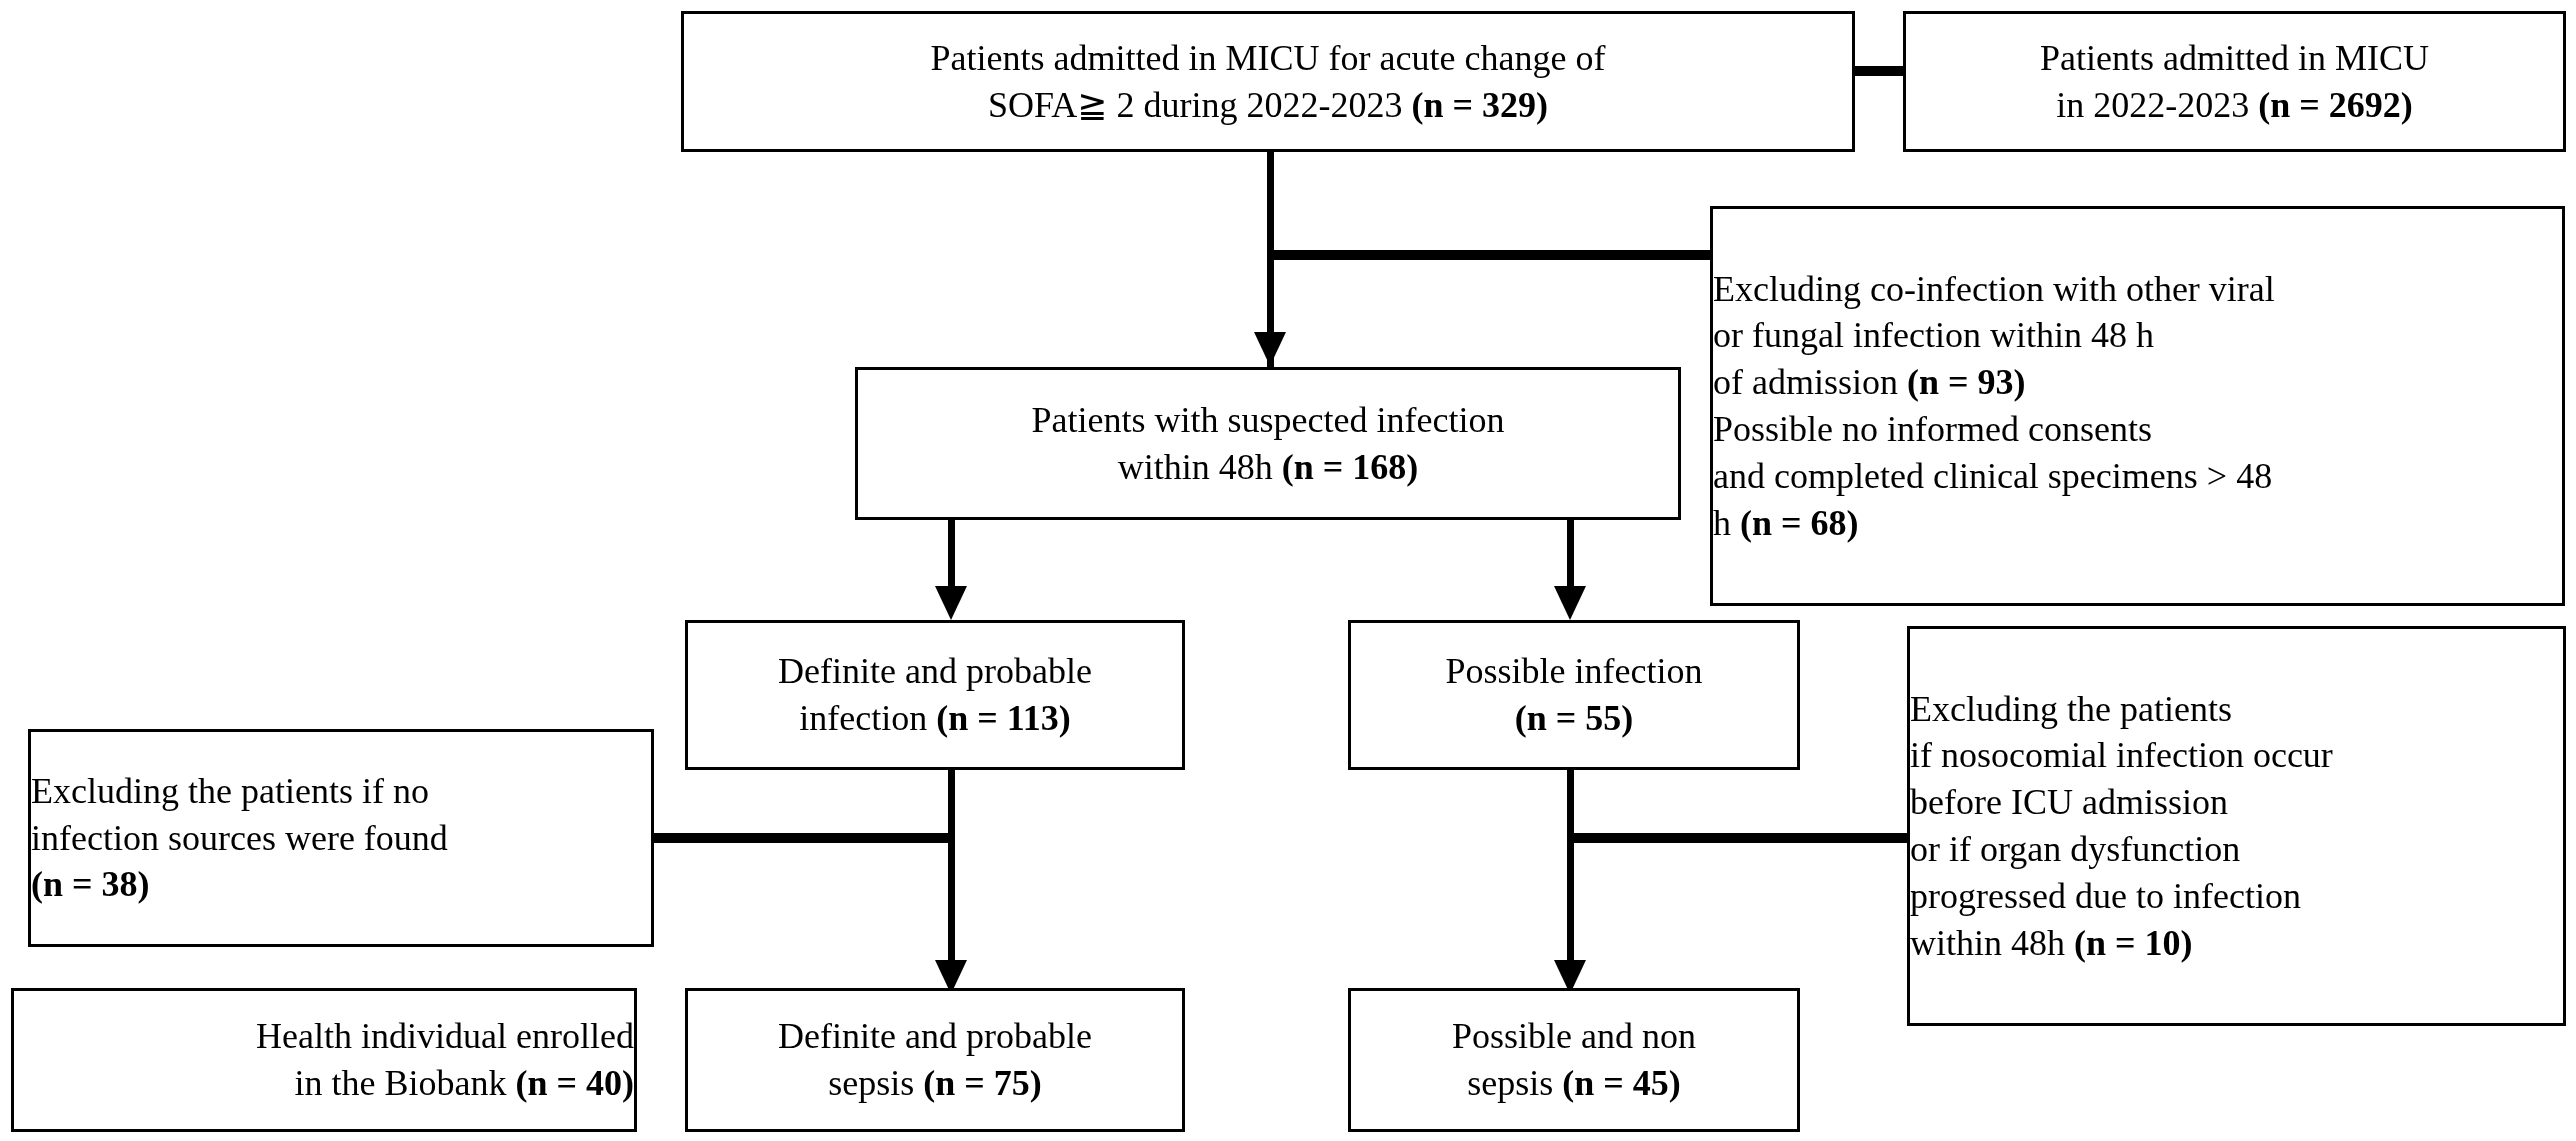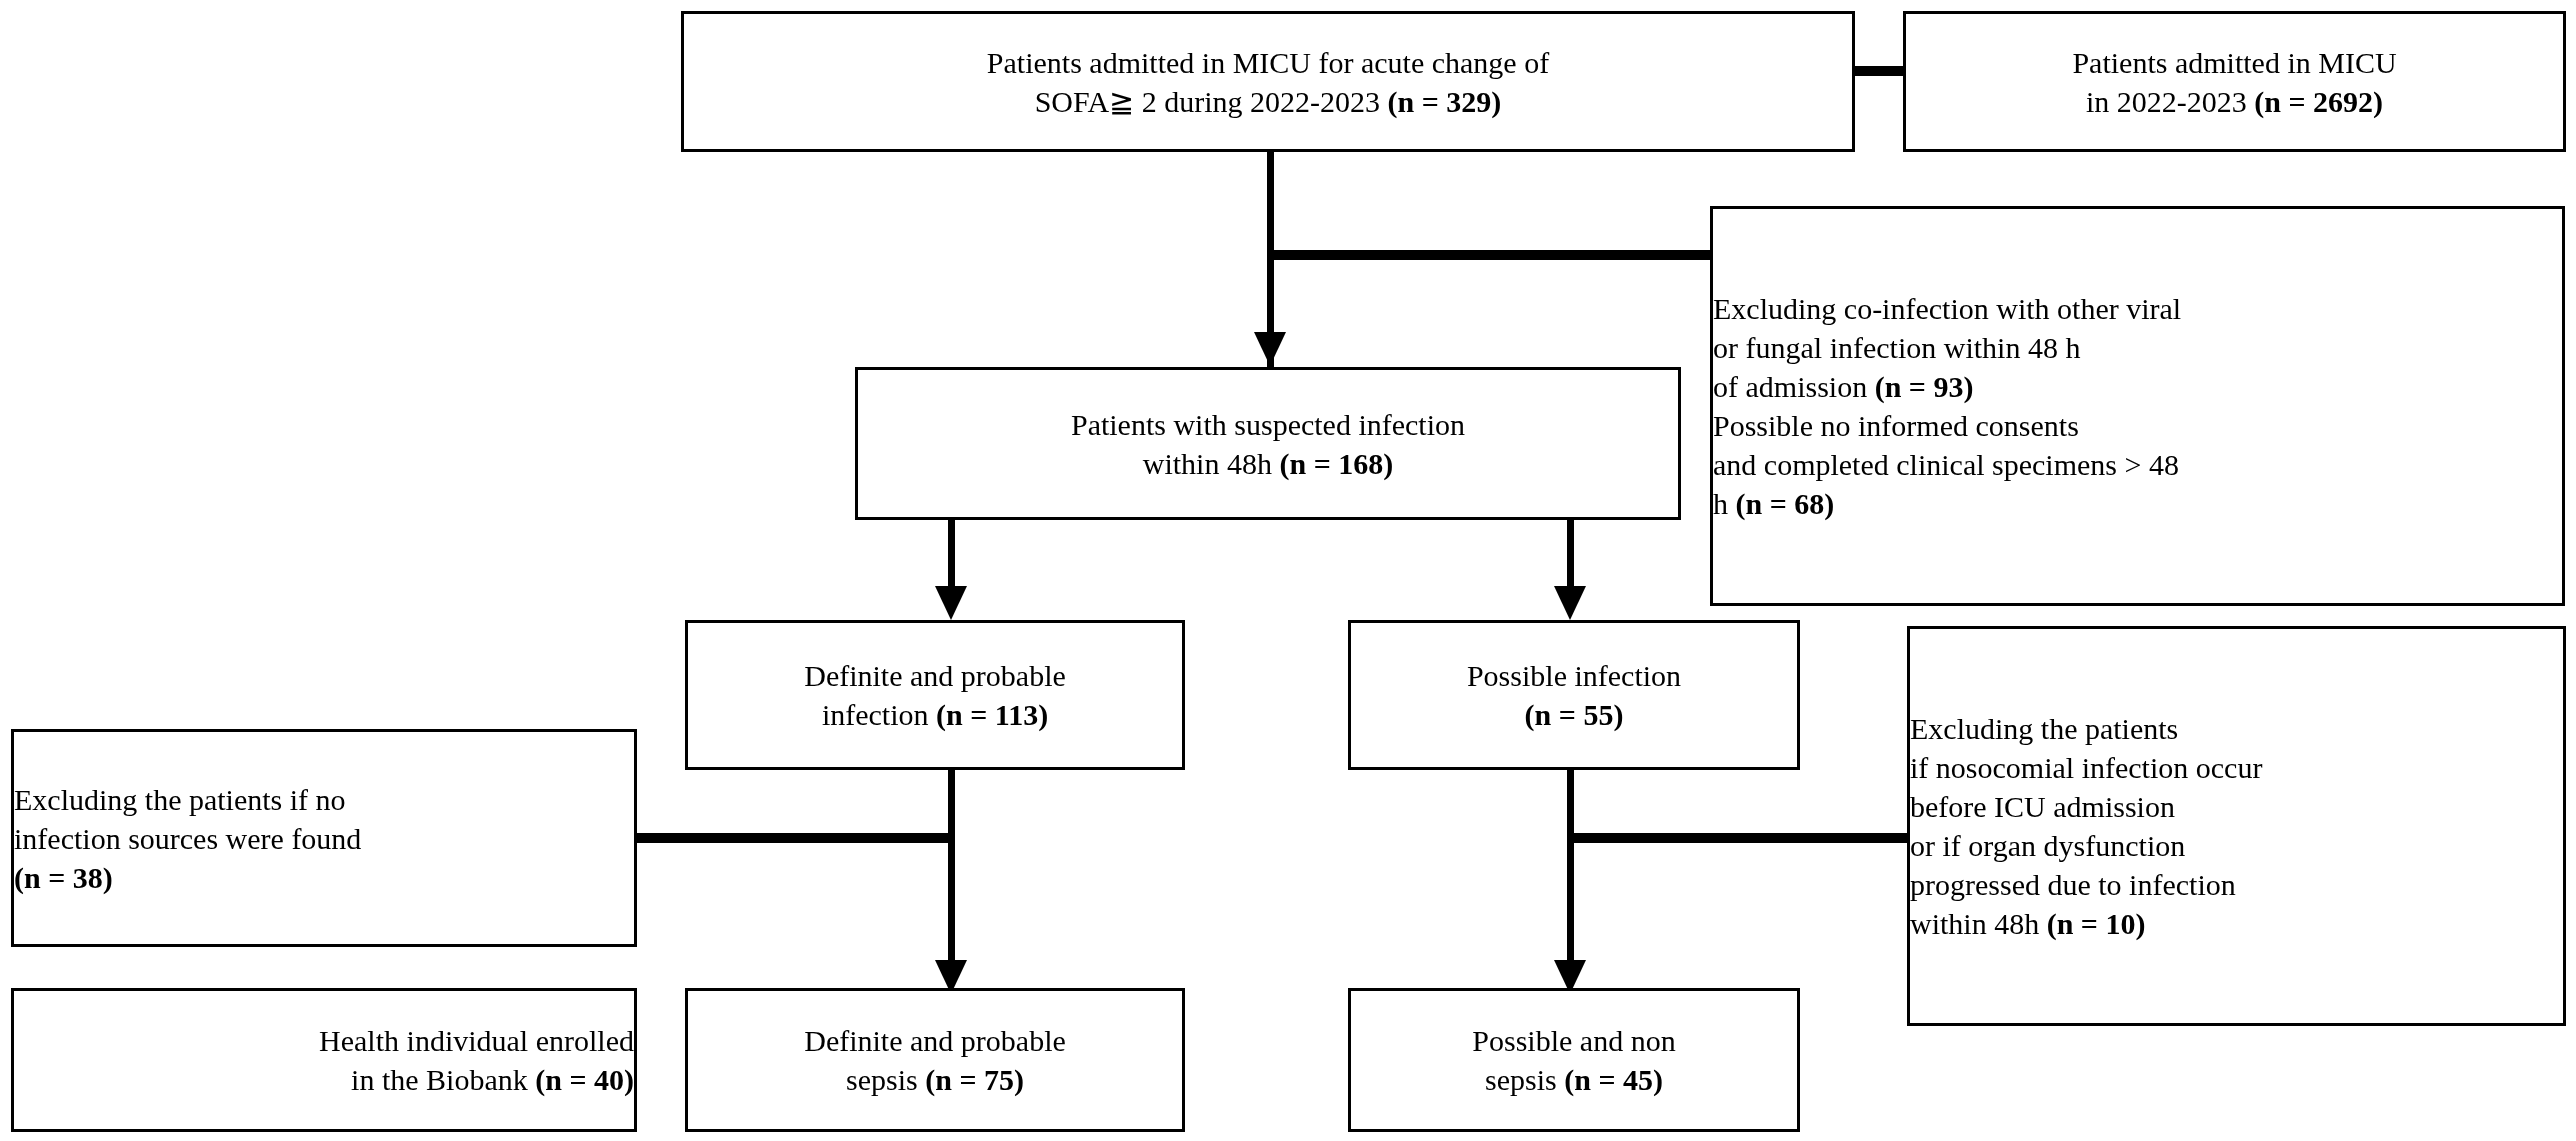--- a/index.html
+++ b/index.html
@@ -18,21 +18,21 @@
   }
   .node {
     position: absolute;
     box-sizing: border-box;
     border: 3px solid #000000;
     background: #ffffff;
     color: #000000;
     display: flex;
     flex-direction: column;
     justify-content: center;
-    font-size: 30px;
+    font-size: 36px;
     line-height: 1.30;
     z-index: 3;
   }
   .node.center { align-items: center; text-align: center; }
   .node.left   { align-items: flex-start; text-align: left; }
   .node .ln { display: block; white-space: pre; }
   .node .ln b { font-weight: bold; }
 
   
   .vline {
@@ -110,21 +110,21 @@
   <div class="node center" style="left:685px; top:620px; width:500px; height:150px;">
     <span class="ln">Definite and probable</span>
     <span class="ln"><span>infection </span><b>(n = 113)</b></span>
   </div>
 
   <div class="node center" style="left:1348px; top:620px; width:452px; height:150px;">
     <span class="ln">Possible infection</span>
     <span class="ln"><b>(n = 55)</b></span>
   </div>
 
-  <div class="node left" style="left:11px; top:729px; width:626px; height:218px;">
+  <div class="node left" style="left:28px; top:729px; width:626px; height:218px;">
     <span class="ln">Excluding the patients if no</span>
     <span class="ln">infection sources were found</span>
     <span class="ln"><b>(n = 38)</b></span>
   </div>
 
   <div class="node left" style="left:1907px; top:626px; width:659px; height:400px;">
     <span class="ln">Excluding the patients</span>
     <span class="ln">if nosocomial infection occur</span>
     <span class="ln">before ICU admission</span>
     <span class="ln">or if organ dysfunction</span>

